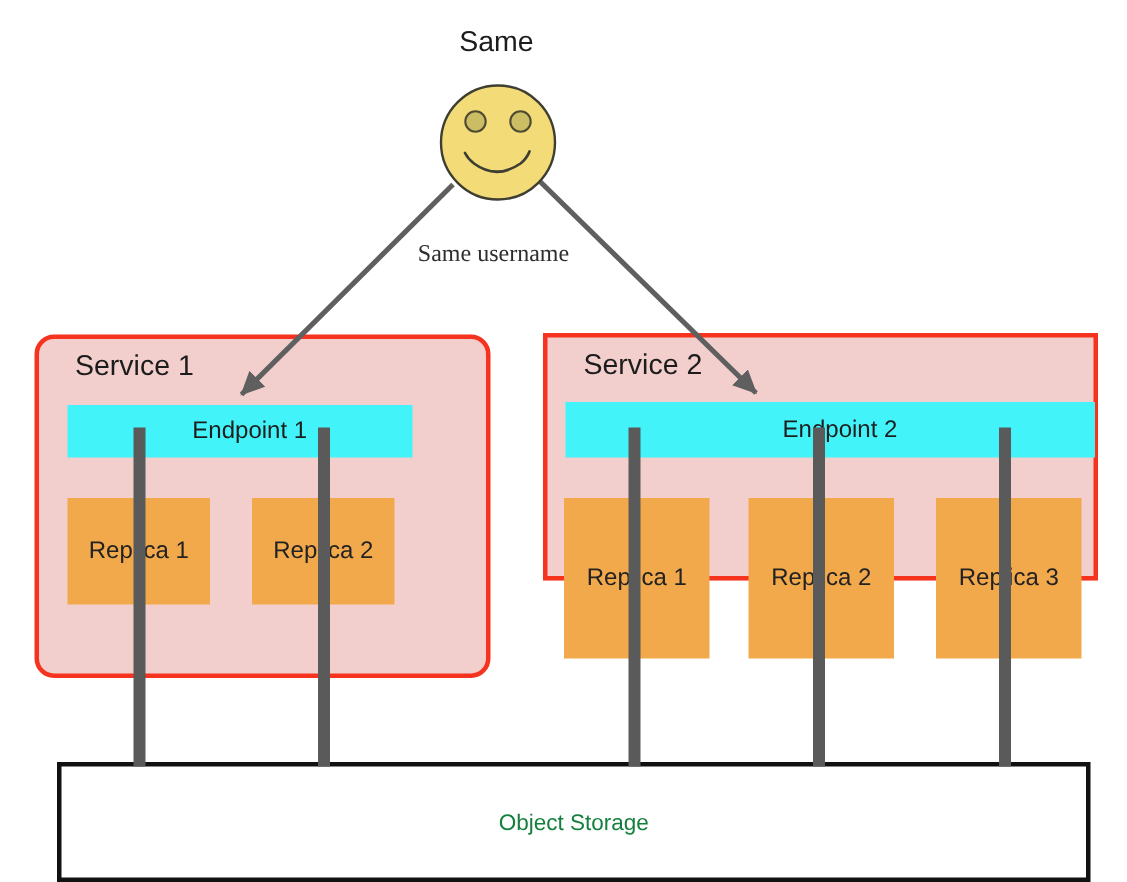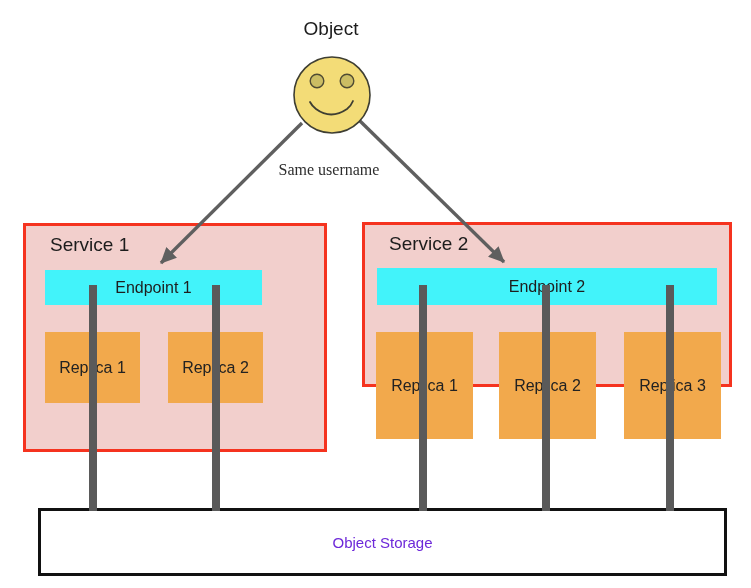--- a/index.html
+++ b/index.html
@@ -30,34 +30,35 @@
     z-index: 5;
     font-family: Liberation Serif, serif;
   }
 
   
   .service {
     background: #F2CFCC;
     border: 3px solid #F5331F;
     z-index: 1;
   }
-  .service-1 { left: 23px; top: 223px; width: 304px; height: 229px; }
+  .service-1 { left: 23px; top: 223px; width: 304px; height: 229px; border-radius: 13px; }
   .service-2 { left: 362px; top: 222px; width: 370px; height: 165px; }
   .service-title {
     position: absolute; left: 24px; top: 8px;
     font-size: 19px; color: #1c1c1c; white-space: nowrap;
   }
 
   
   .endpoint {
     position: absolute;
     background: #42F3FA;
     display: flex; align-items: center; justify-content: center;
     font-size: 16px; color: #1e1e1e;
     z-index: 3;
+    padding-left: 13px;
   }
   .endpoint-1 { left: 19px; top: 44px; width: 217px; height: 35px; }
   .endpoint-2 { left: 12px; top: 43px; width: 340px; height: 37px; }
 
   
   .replica {
     position: absolute;
     background: #F2A94C;
     display: flex; align-items: center; justify-content: center;
     font-size: 16px; color: #222222;
@@ -77,34 +78,34 @@
     z-index: 2;
   }
   .c-s1-r1 { left: 89px; }
   .c-s1-r2 { left: 212px; }
   .c-s2-r1 { left: 419px; }
   .c-s2-r2 { left: 542px; }
   .c-s2-r3 { left: 666px; }
 
   
   .storage {
-    left: 38px; top: 508px; width: 689px; height: 68px;
+    left: 38px; top: 508px; width: 689px; height: 80px;
     background: #ffffff;
     border: 3px solid #111111;
     display: flex; align-items: center; justify-content: center;
-    font-size: 15px; color: #6d28d9;
+    font-size: 15px; color: #15803d;
     z-index: 1;
   }
 </style>
 </head>
 <body>
 
 <div class="canvas">
 
-  <div class="abs alice-label">Object</div>
+  <div class="abs alice-label">Same</div>
 
   <svg class="abs face-svg" width="751" height="588" viewBox="0 0 751 588" xmlns="http://www.w3.org/2000/svg">
     <defs>
       <marker id="arrowhead" markerUnits="userSpaceOnUse" markerWidth="17" markerHeight="15" refX="15" refY="7.5" orient="auto">
         <path d="M0,0 L16,7.5 L0,15 z" fill="#5F5F5F"></path>
       </marker>
     </defs>
 
     <g>
       <line x1="302" y1="123" x2="161" y2="263" stroke="#5F5F5F" stroke-width="3.4" marker-end="url(#arrowhead)"></line>

